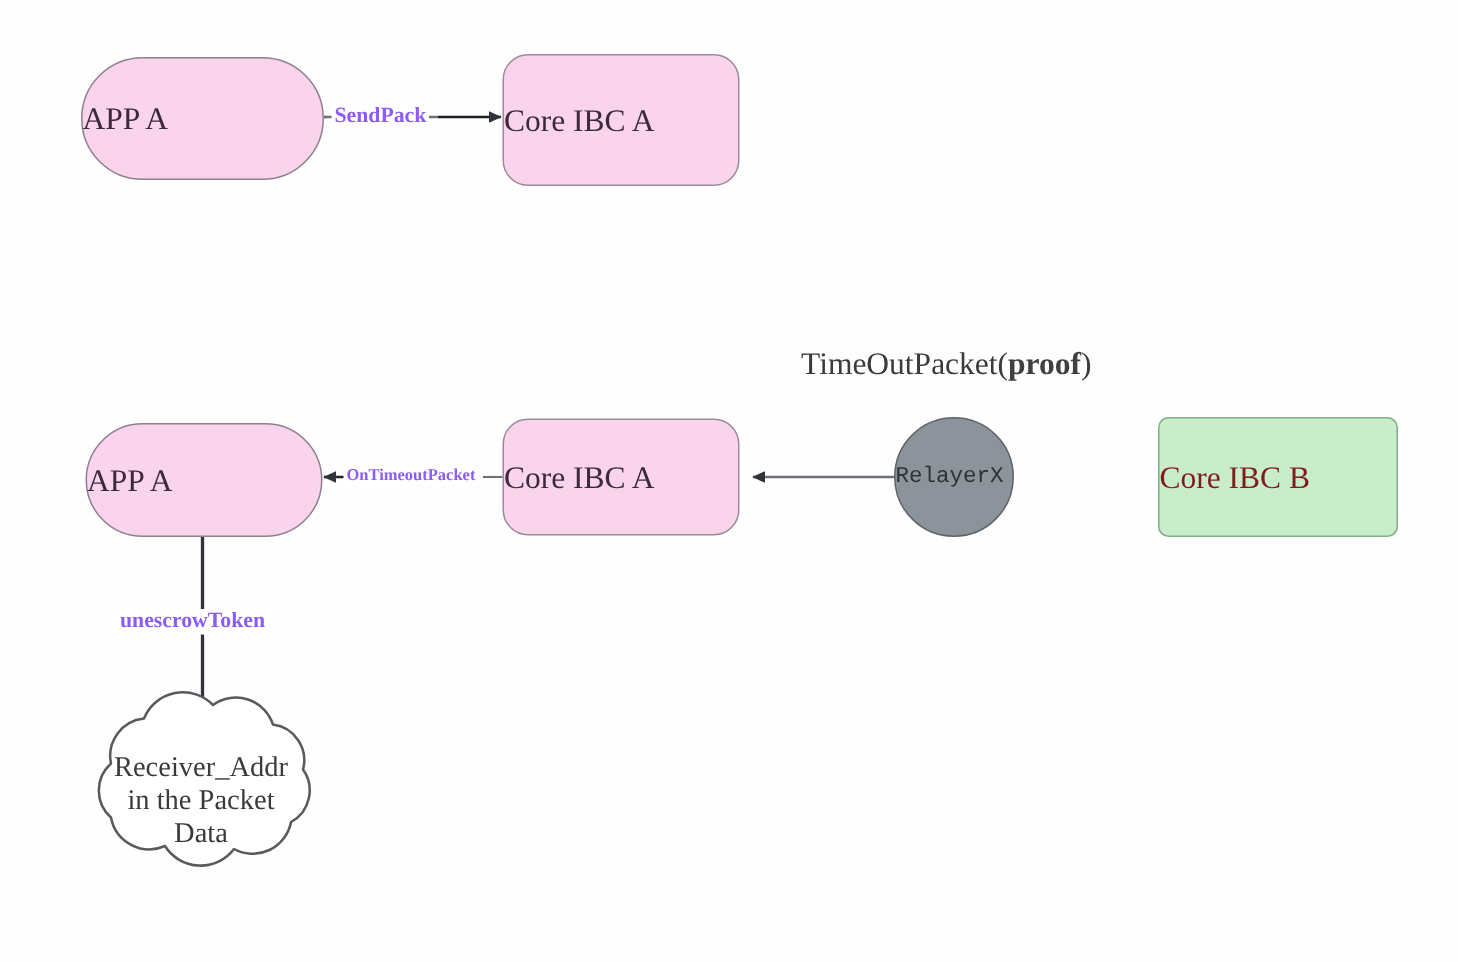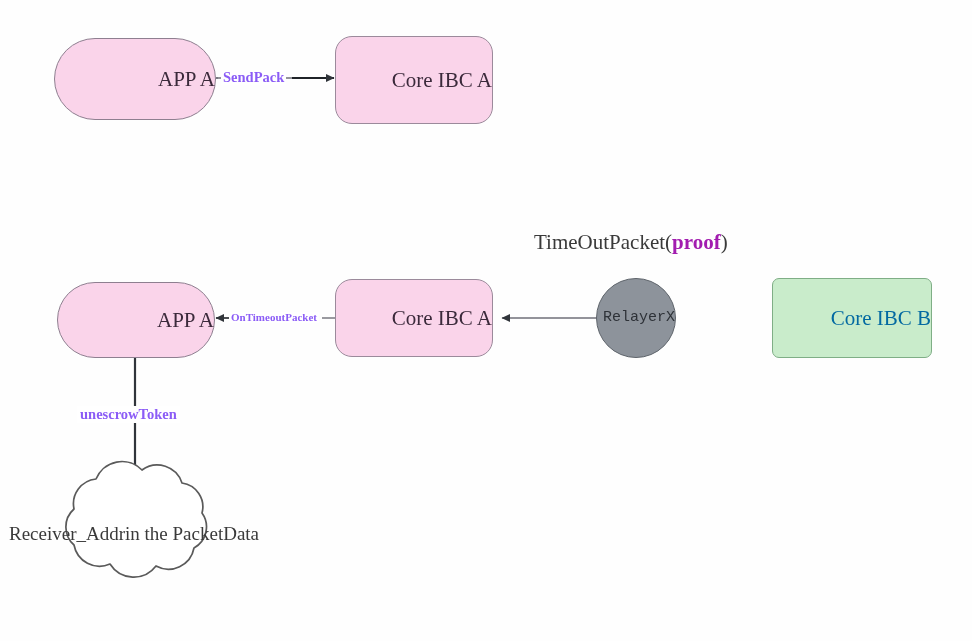--- a/index.html
+++ b/index.html
@@ -27,55 +27,55 @@
     width: 972px;
     height: 641px;
     pointer-events: none;
   }
 
   
   .node {
     position: absolute;
     display: flex;
     align-items: center;
-    justify-content: flex-end;
+    justify-content: flex-start;
     text-align: center;
     box-sizing: border-box;
     color: #3b2a3b;
     line-height: 1.15;
   }
   .node-box {
     border: 1.6px solid #9b8a9b;
     border-radius: 17px;
     background: #fad4ea;
     font-size: 21px;
   }
   .node-green {
     border: 1.6px solid #7fae86;
     border-radius: 7px;
     background: #c9eccb;
     font-size: 21px;
-    color: #0369a1;
+    color: #7f1d1d;
   }
   .node-stadium {
     border: 1.6px solid #8e7f90;
     background: #fad4ea;
     font-size: 21px;
   }
   .node-circle {
     border: 1.6px solid #5e646b;
     border-radius: 50%;
     background: #8d939b;
     color: #2e3238;
     font-size: 15px;
   }
   .node-cloud {
     font-size: 19px;
     color: #3a3a3a;
-    flex-direction: row;
+    flex-direction: column;
     justify-content: center;
     padding-top: 2px;
   }
   .cloud-line { display: block; white-space: nowrap; }
 
   
   .edge-label {
     position: absolute;
     font-family: "Liberation Serif", "DejaVu Serif", serif;
     font-weight: bold;
@@ -89,21 +89,21 @@
   .lbl-unescrow { font-size: 14.5px; }
 
   .free-label {
     position: absolute;
     font-family: "Liberation Serif", "DejaVu Serif", serif;
     font-size: 21px;
     color: #3a3a3a;
     white-space: nowrap;
     line-height: 1;
   }
-  .free-label .hl { color: #a21caf; font-weight: bold; }
+  .free-label .hl { color: #404040; font-weight: bold; }
 </style>
 </head>
 <body>
 
 <div id="canvas">
 
   <svg id="edge-layer" viewBox="0 0 972 641" width="972" height="641" xmlns="http://www.w3.org/2000/svg">
     <defs>
       <marker id="arrow-right" markerWidth="9" markerHeight="9" refX="8" refY="4.5" orient="auto" markerUnits="userSpaceOnUse">
         <path d="M0,0.6 L8.5,4.5 L0,8.4 z" fill="#30343a"></path>

